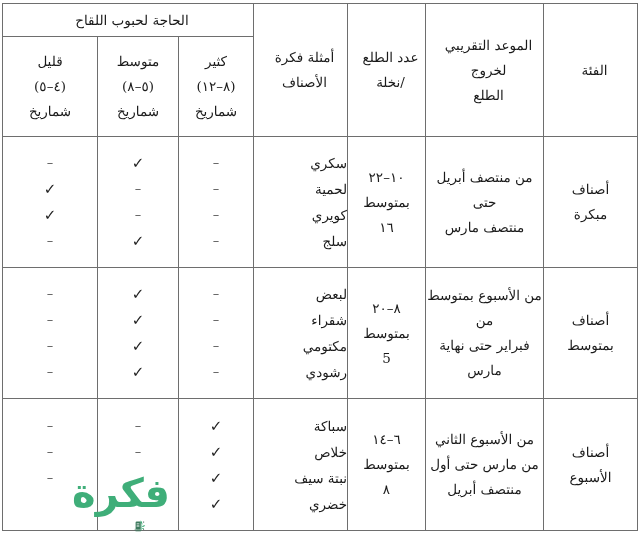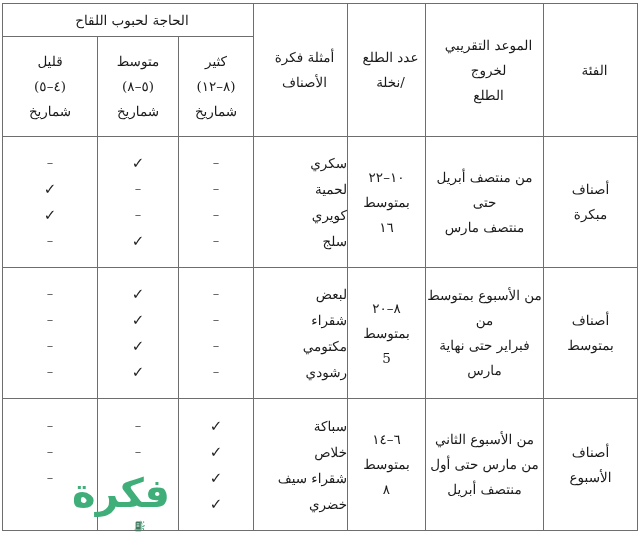--- a/index.html
+++ b/index.html
@@ -246,21 +246,21 @@
       <span class="line">منتصف أبريل</span>
     </td>
     <td>
       <span class="line">٦–١٤</span>
       <span class="line">بمتوسط</span>
       <span class="line">٨</span>
     </td>
     <td class="varieties">
       <span class="line">سباكة</span>
       <span class="line">خلاص</span>
-      <span class="line">شقراء سيف</span>
+      <span class="line">نبتة سيف</span>
       <span class="line">خضري</span>
     </td>
     <td>
       <div class="marks">
         <span class="mark check">✓</span>
         <span class="mark check">✓</span>
         <span class="mark check">✓</span>
         <span class="mark check">✓</span>
       </div>
     </td>

